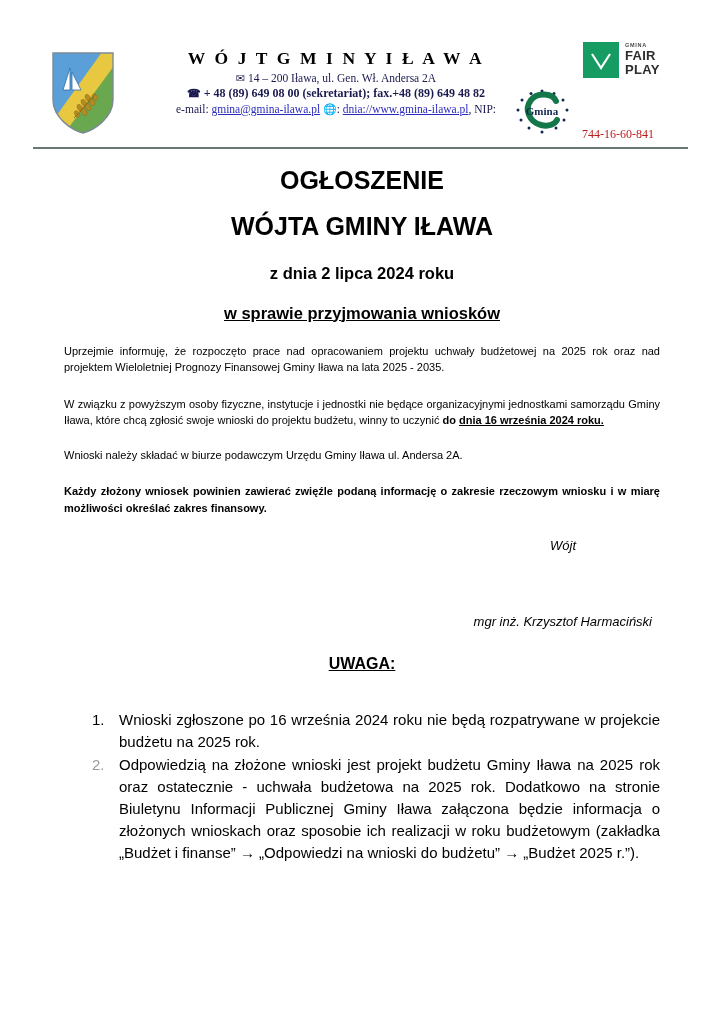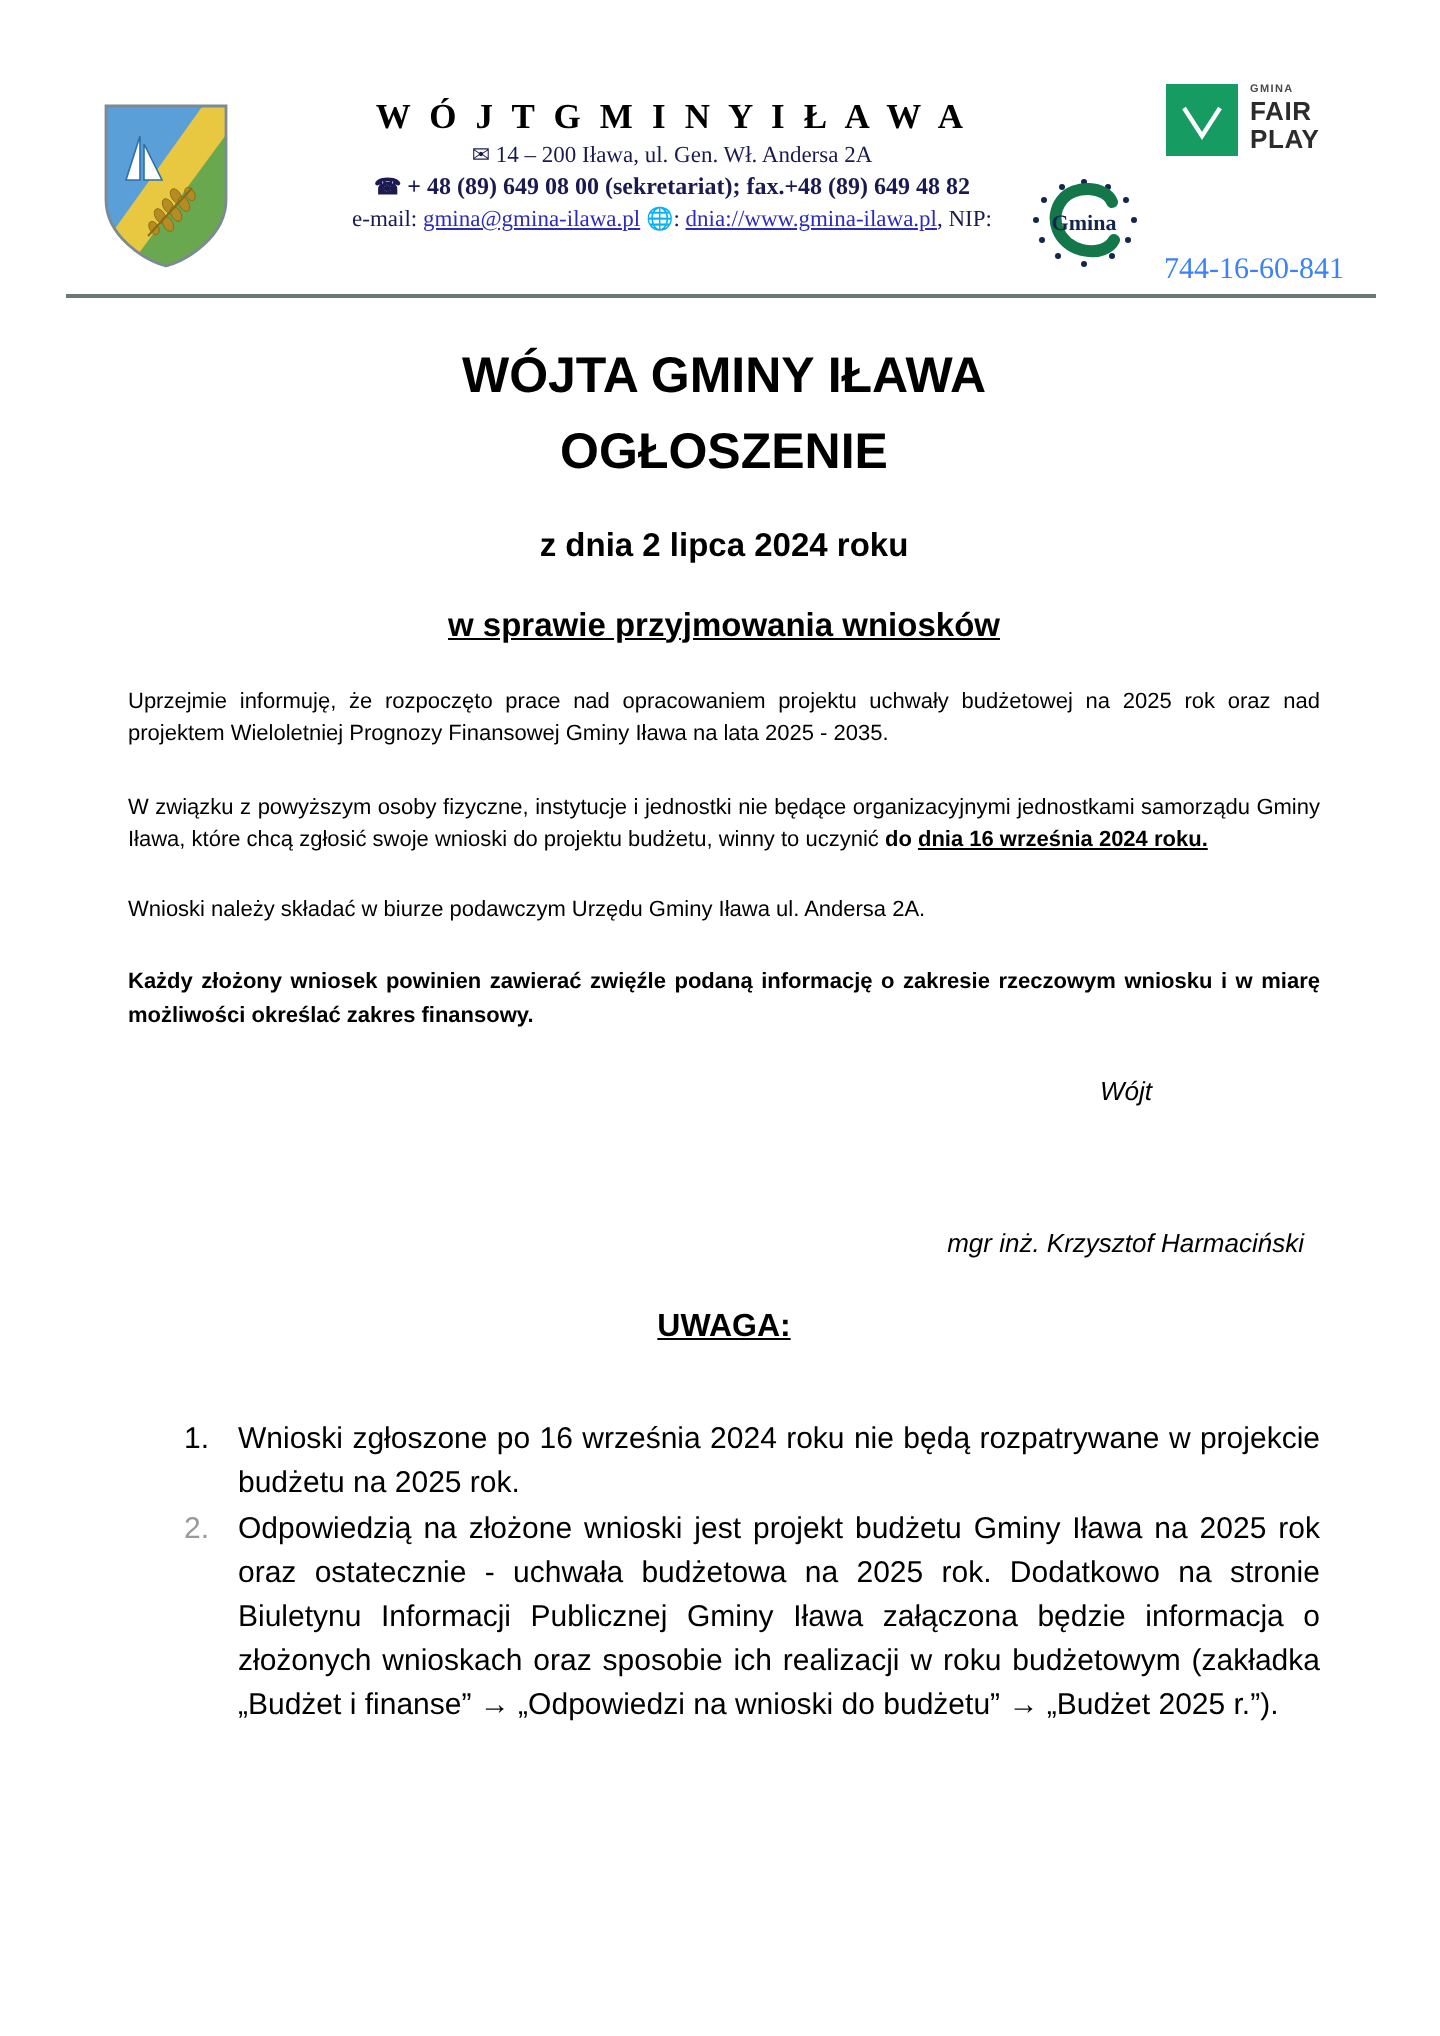--- a/index.html
+++ b/index.html
@@ -77,22 +77,22 @@
     color: #2b2bbd;
     text-decoration: underline;
   }
   .glyph { font-size: 11px; }
 
   .nip-value {
     position: absolute;
     left: 582px;
     top: 127px;
     font-family: "Liberation Serif", serif;
-    font-size: 15px;
-    color: #3b82f6;
+    font-size: 12px;
+    color: #b91c1c;
     white-space: nowrap;
   }
 
   
   .gmina-logo {
     position: absolute;
     left: 509px;
     top: 86px;
     width: 66px;
     height: 52px;
@@ -320,22 +320,22 @@
         <span class="fp-small">GMINA</span>
         <span class="fp-big">FAIR PLAY</span>
       </span>
     </div>
 
     <div class="rule"></div>
   </div>
 
   <div class="content">
 
+    <div class="t-main first">OGŁOSZENIE</div>
     <div class="t-main second">WÓJTA GMINY IŁAWA</div>
-    <div class="t-main first">OGŁOSZENIE</div>
     <div class="t-date">z dnia 2 lipca 2024 roku</div>
     <div class="t-sub">w sprawie przyjmowania wniosków</div>
 
     <p class="para">Uprzejmie informuję, że rozpoczęto prace nad opracowaniem projektu uchwały budżetowej na 2025 rok oraz nad projektem Wieloletniej Prognozy Finansowej Gminy Iława na lata  2025 - 2035.</p>
 
     <p class="para"><span>W związku z powyższym osoby fizyczne, instytucje i jednostki nie będące organizacyjnymi jednostkami samorządu Gminy Iława, które chcą zgłosić swoje wnioski do projektu budżetu, winny to uczynić </span><b>do </b><span class="u-bold">dnia 16 września 2024 roku.</span></p>
 
     <p class="para tight">Wnioski należy składać w biurze podawczym Urzędu Gminy Iława ul. Andersa 2A.</p>
 
     <p class="para bold-all">Każdy złożony wniosek powinien zawierać zwięźle podaną informację o zakresie rzeczowym wniosku i w miarę możliwości określać zakres finansowy.</p>

